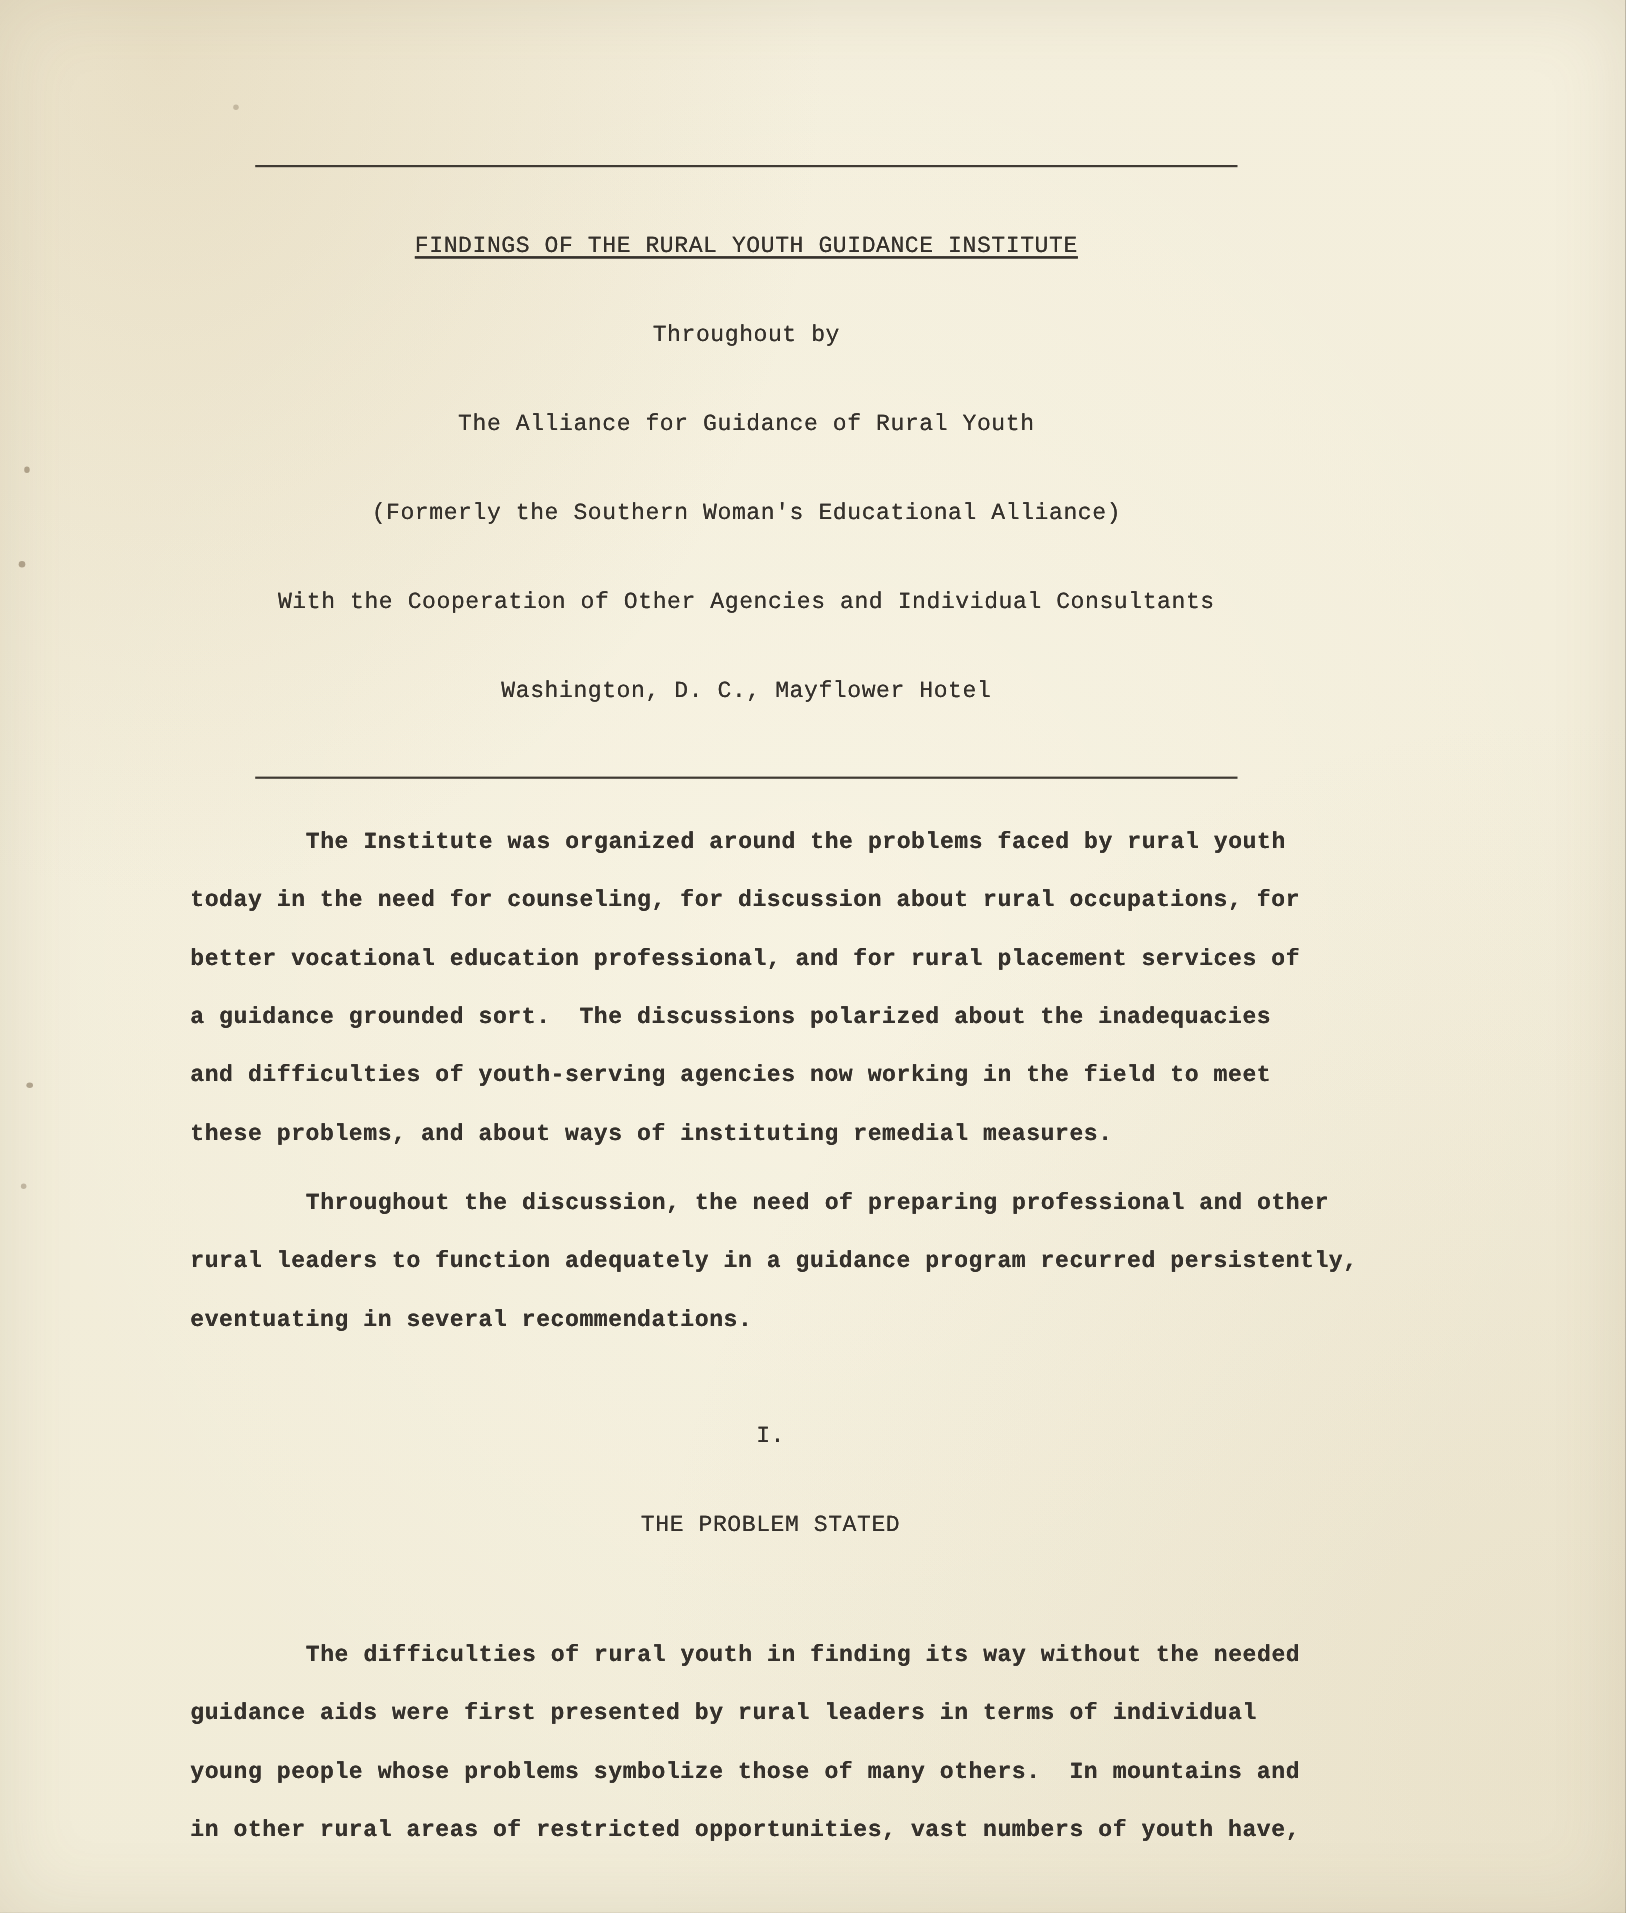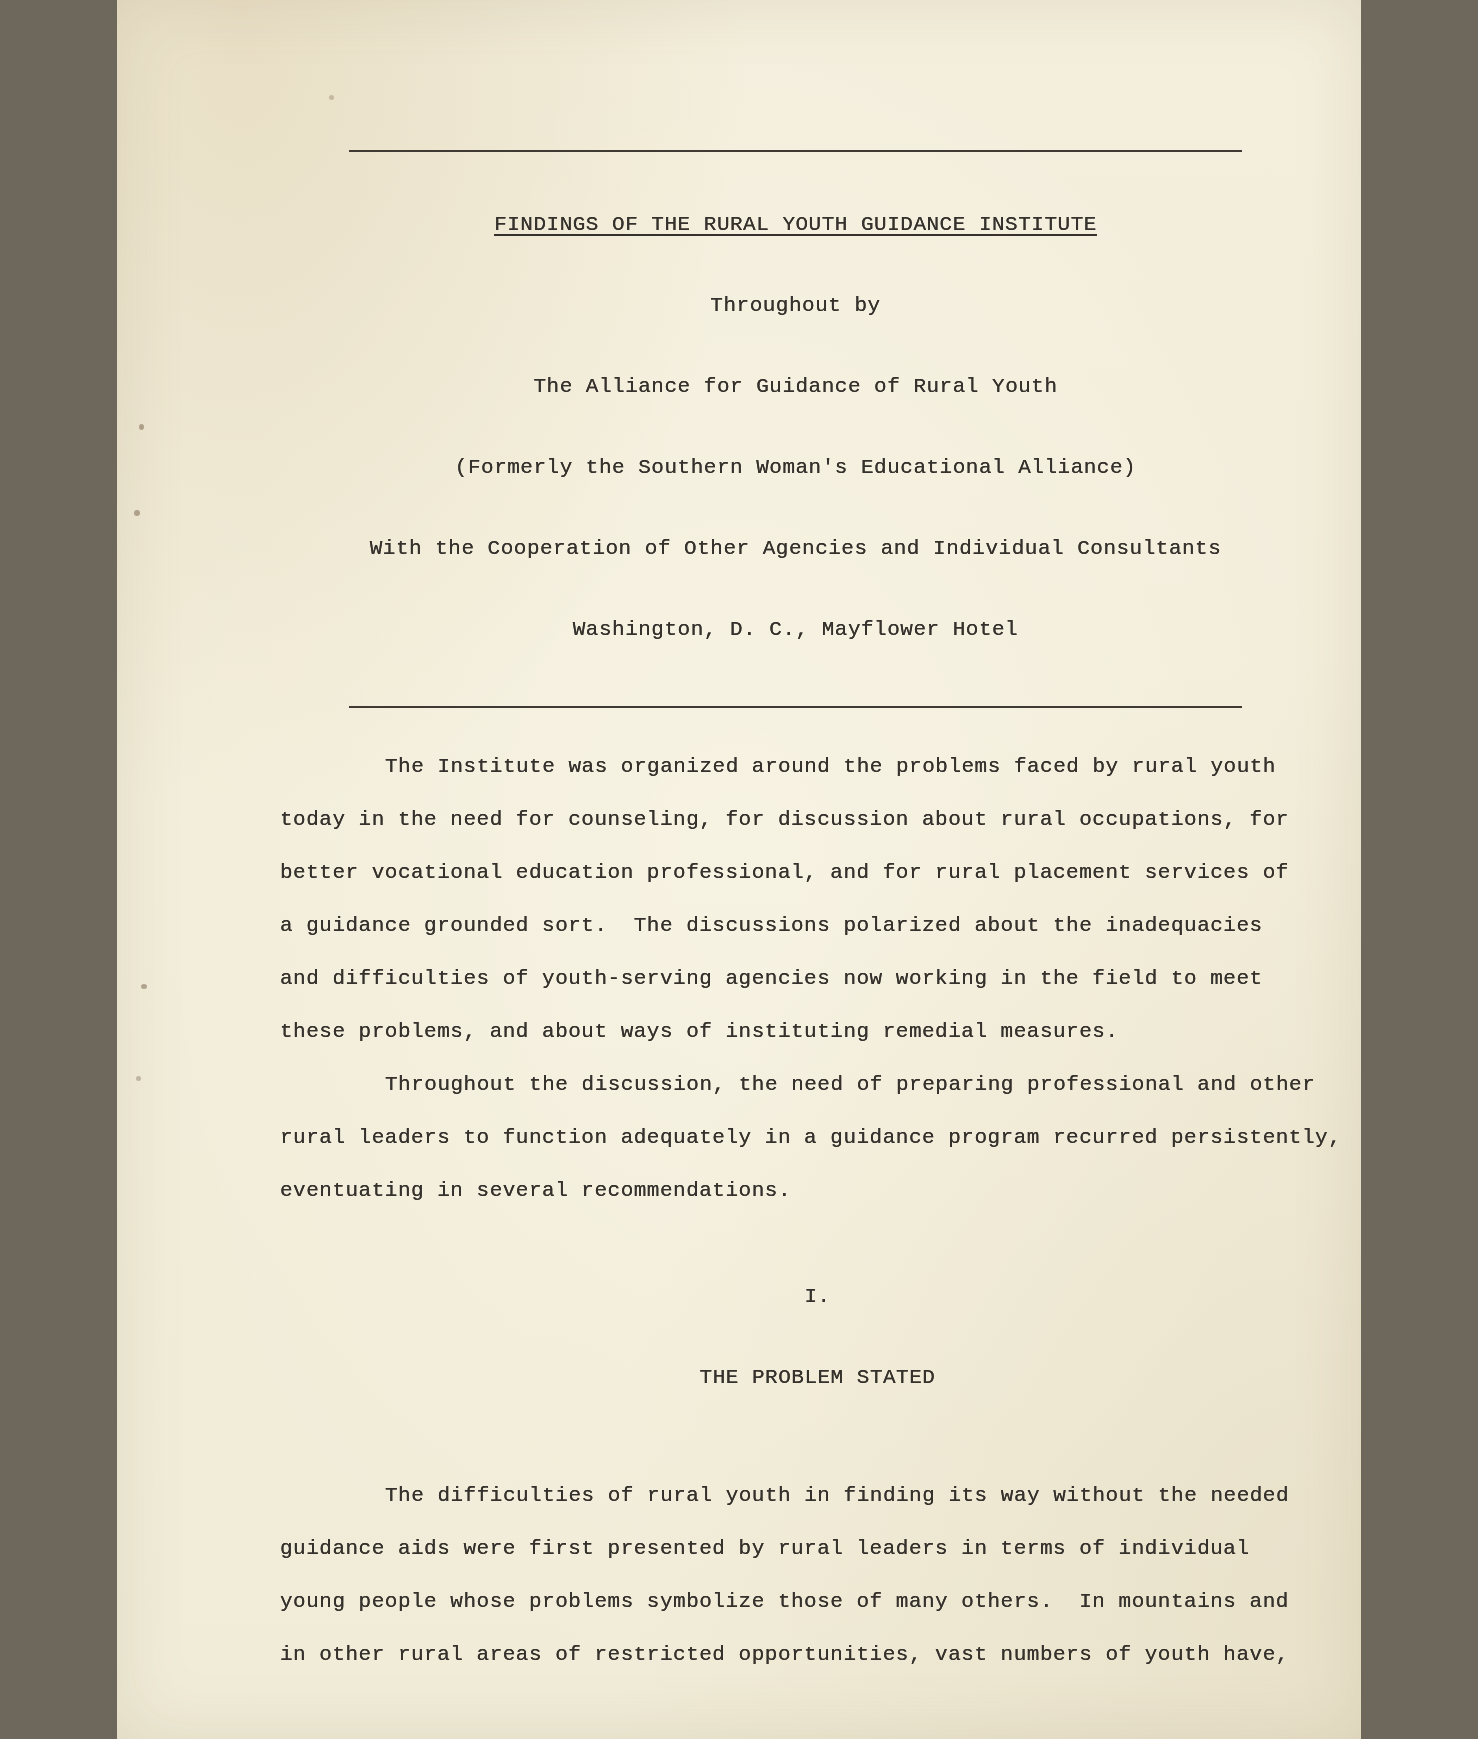--- a/index.html
+++ b/index.html
@@ -2,21 +2,21 @@
 <html><head>
 <meta charset="utf-8">
 <style>
   html, body {
     margin: 0;
     padding: 0;
     background: #6e675c;
   }
   .page {
     position: relative;
-    width: 1244px;
+    width: 1478px;
     height: 1739px;
     margin: 0 auto;
     overflow: hidden;
     background:
       radial-gradient(ellipse at 10% 3%, rgba(203,182,138,0.28), transparent 32%),
       radial-gradient(ellipse at 96% 92%, rgba(198,178,138,0.18), transparent 42%),
       radial-gradient(ellipse at 50% 50%, rgba(255,252,240,0.35), transparent 70%),
       linear-gradient(#f4efdd, #f1ecd8);
     box-shadow: inset 0 0 70px rgba(120, 100, 60, 0.14);
     color: #35312c;
@@ -40,21 +40,22 @@
     text-underline-offset: 4px;
     text-decoration-thickness: 1.5px;
   }
   .doc-body {
     margin: 32px 0 0 163px;
     width: 1075px;
     font-size: 21px;
     letter-spacing: 0.5px;
   }
   .para {
-    margin: 0;
+    margin: 10px;
+    font-weight: bold;
   }
   .line {
     display: block;
     white-space: pre;
     line-height: 53px;
     height: 53px;
   }
   .indent {
     padding-left: 105px;
   }

